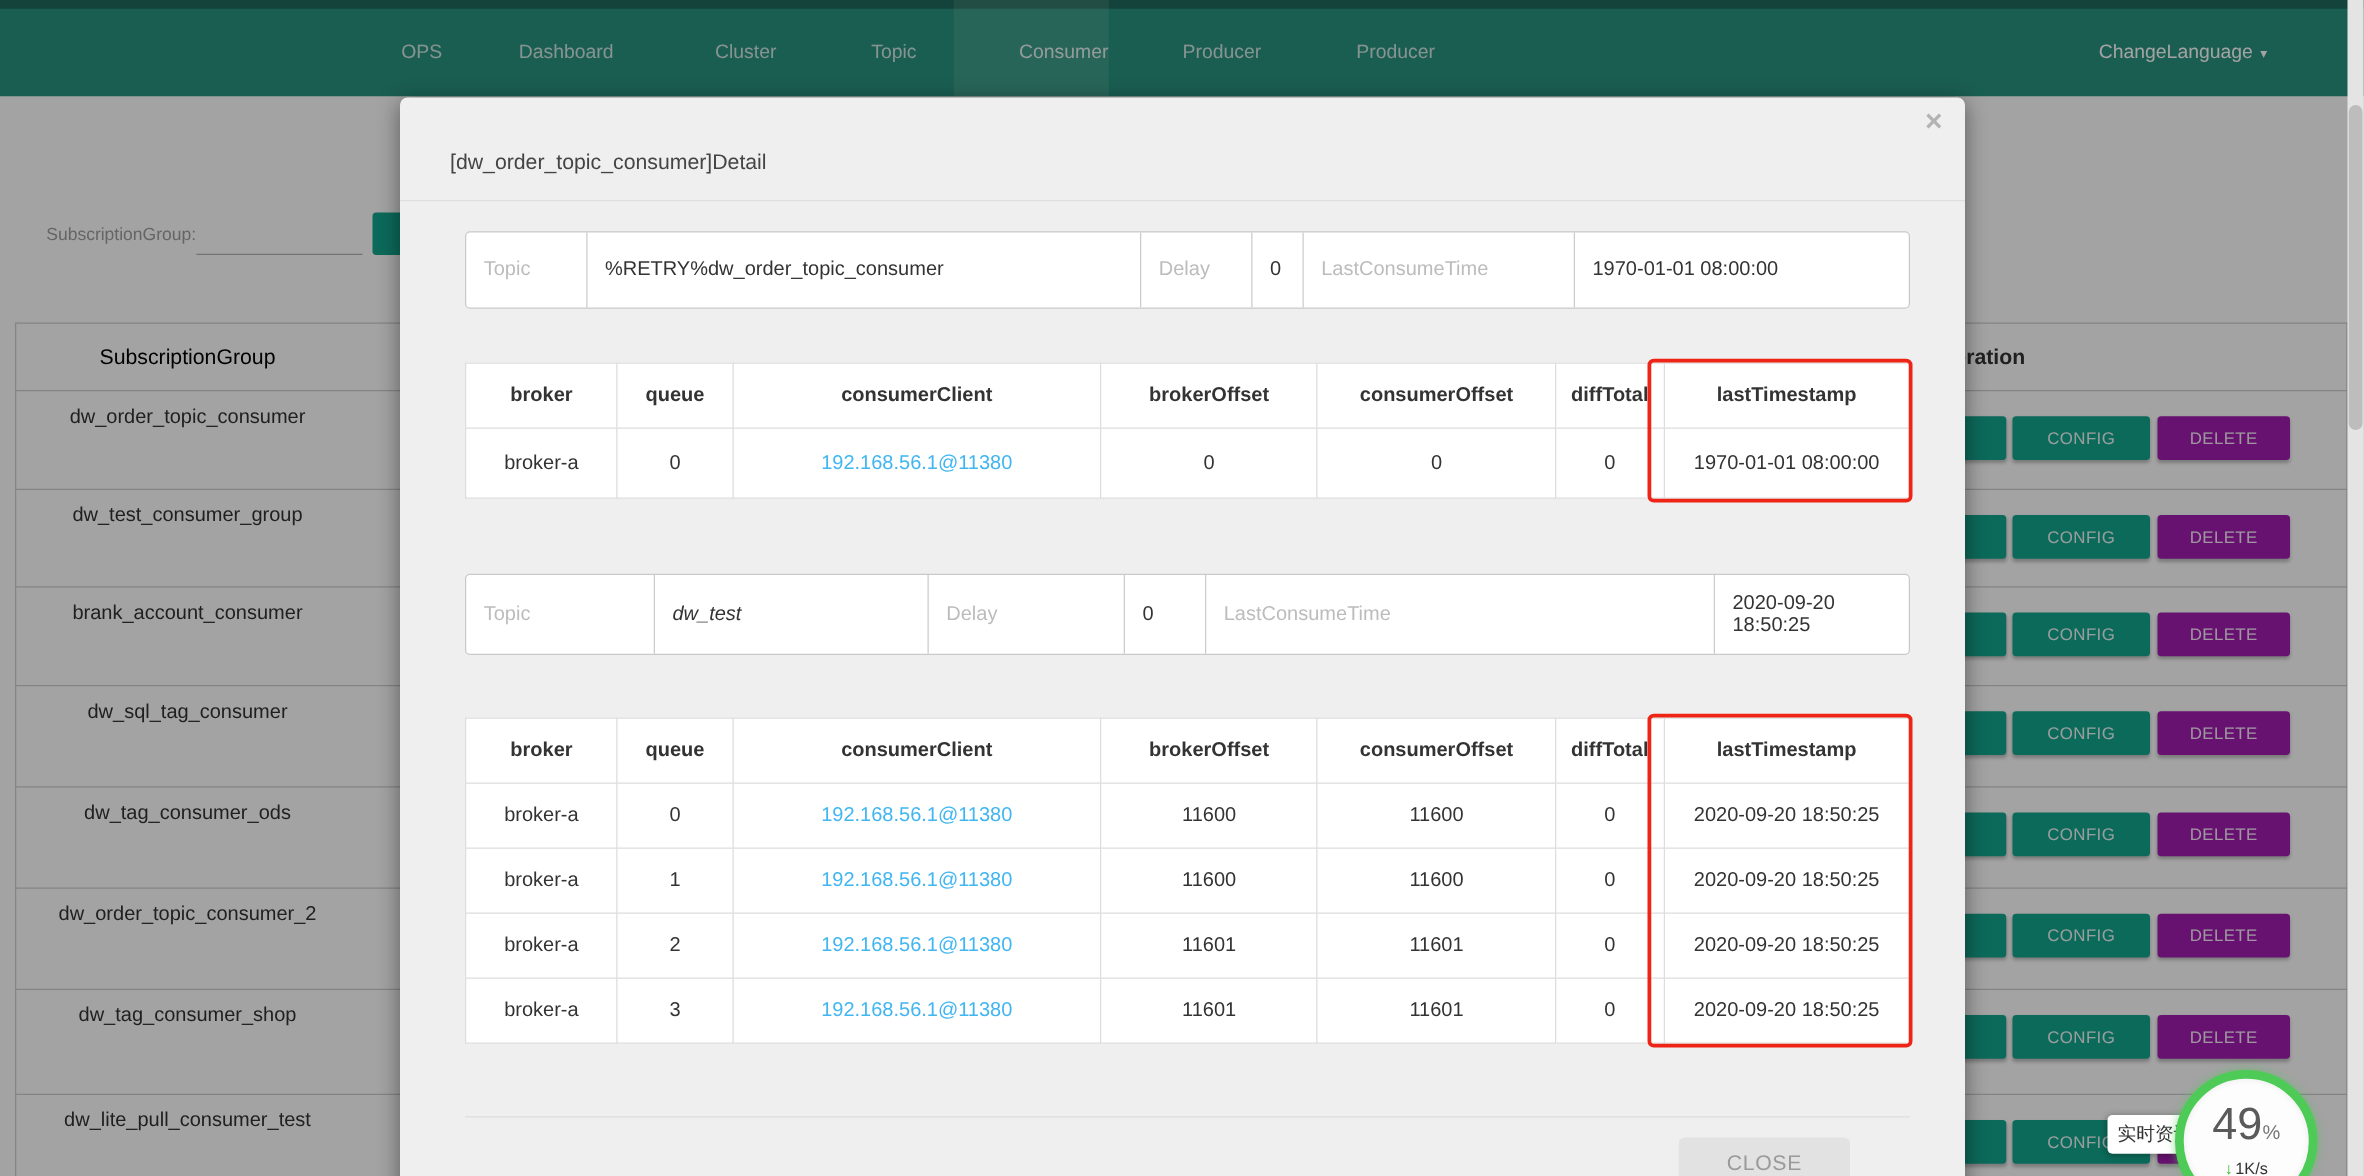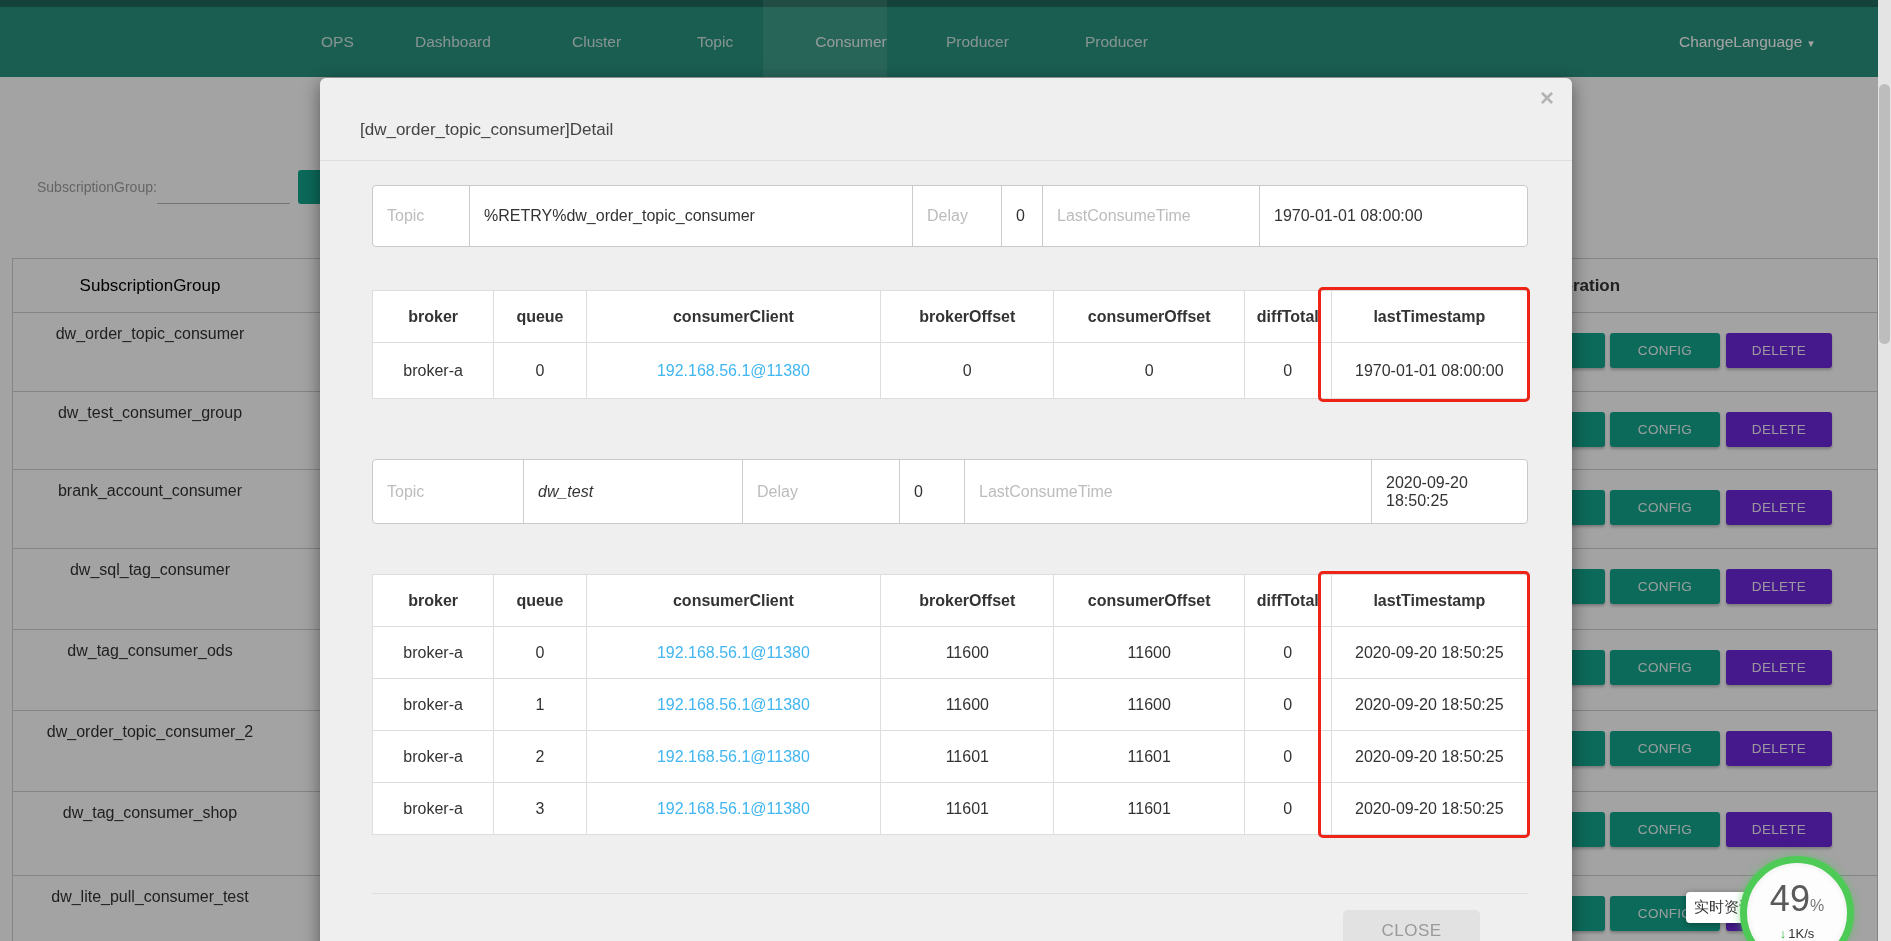--- a/index.html
+++ b/index.html
@@ -39,21 +39,21 @@
   .bg-header-right { position:absolute; left:1478px; top:0; width:180px; height:55px; line-height:55px;
                      text-align:center; color:#333; font-size:17px; font-weight:bold; }
   .bg-row { position:absolute; left:12px; width:1866px; border-bottom:1px solid #cfcfcf; }
   .bg-row-name { position:absolute; left:0; top:12px; width:276px; text-align:center;
                  font-size:16px; color:#333; }
   .row-btn { position:absolute; top:20px; height:35px; border:none; border-radius:3px;
              color:rgba(255,255,255,0.92); font-size:13.5px; letter-spacing:0.3px;
              box-shadow:0 2px 3px rgba(0,0,0,0.25); cursor:pointer; }
   .btn-sliver { left:1458px; width:135px; background:#14a68e; }
   .btn-config { left:1598px; width:110px; background:#14a68e; }
-  .btn-delete { left:1714px; width:106px; background:#6d28d9; }
+  .btn-delete { left:1714px; width:106px; background:#a21caf; }
 
   
   .backdrop { position:absolute; inset:0; background:rgba(0,0,0,0.36); }
 
   
   .modal { position:absolute; left:320px; top:78px; width:1252px; height:920px;
            background:#efefef; border-radius:6px 6px 0 0;
            box-shadow:0 4px 18px rgba(0,0,0,0.45); }
   .modal-close { position:absolute; right:18px; top:8px; font-size:24px; color:#b3b3b3;
                  font-weight:bold; cursor:pointer; line-height:1; }

